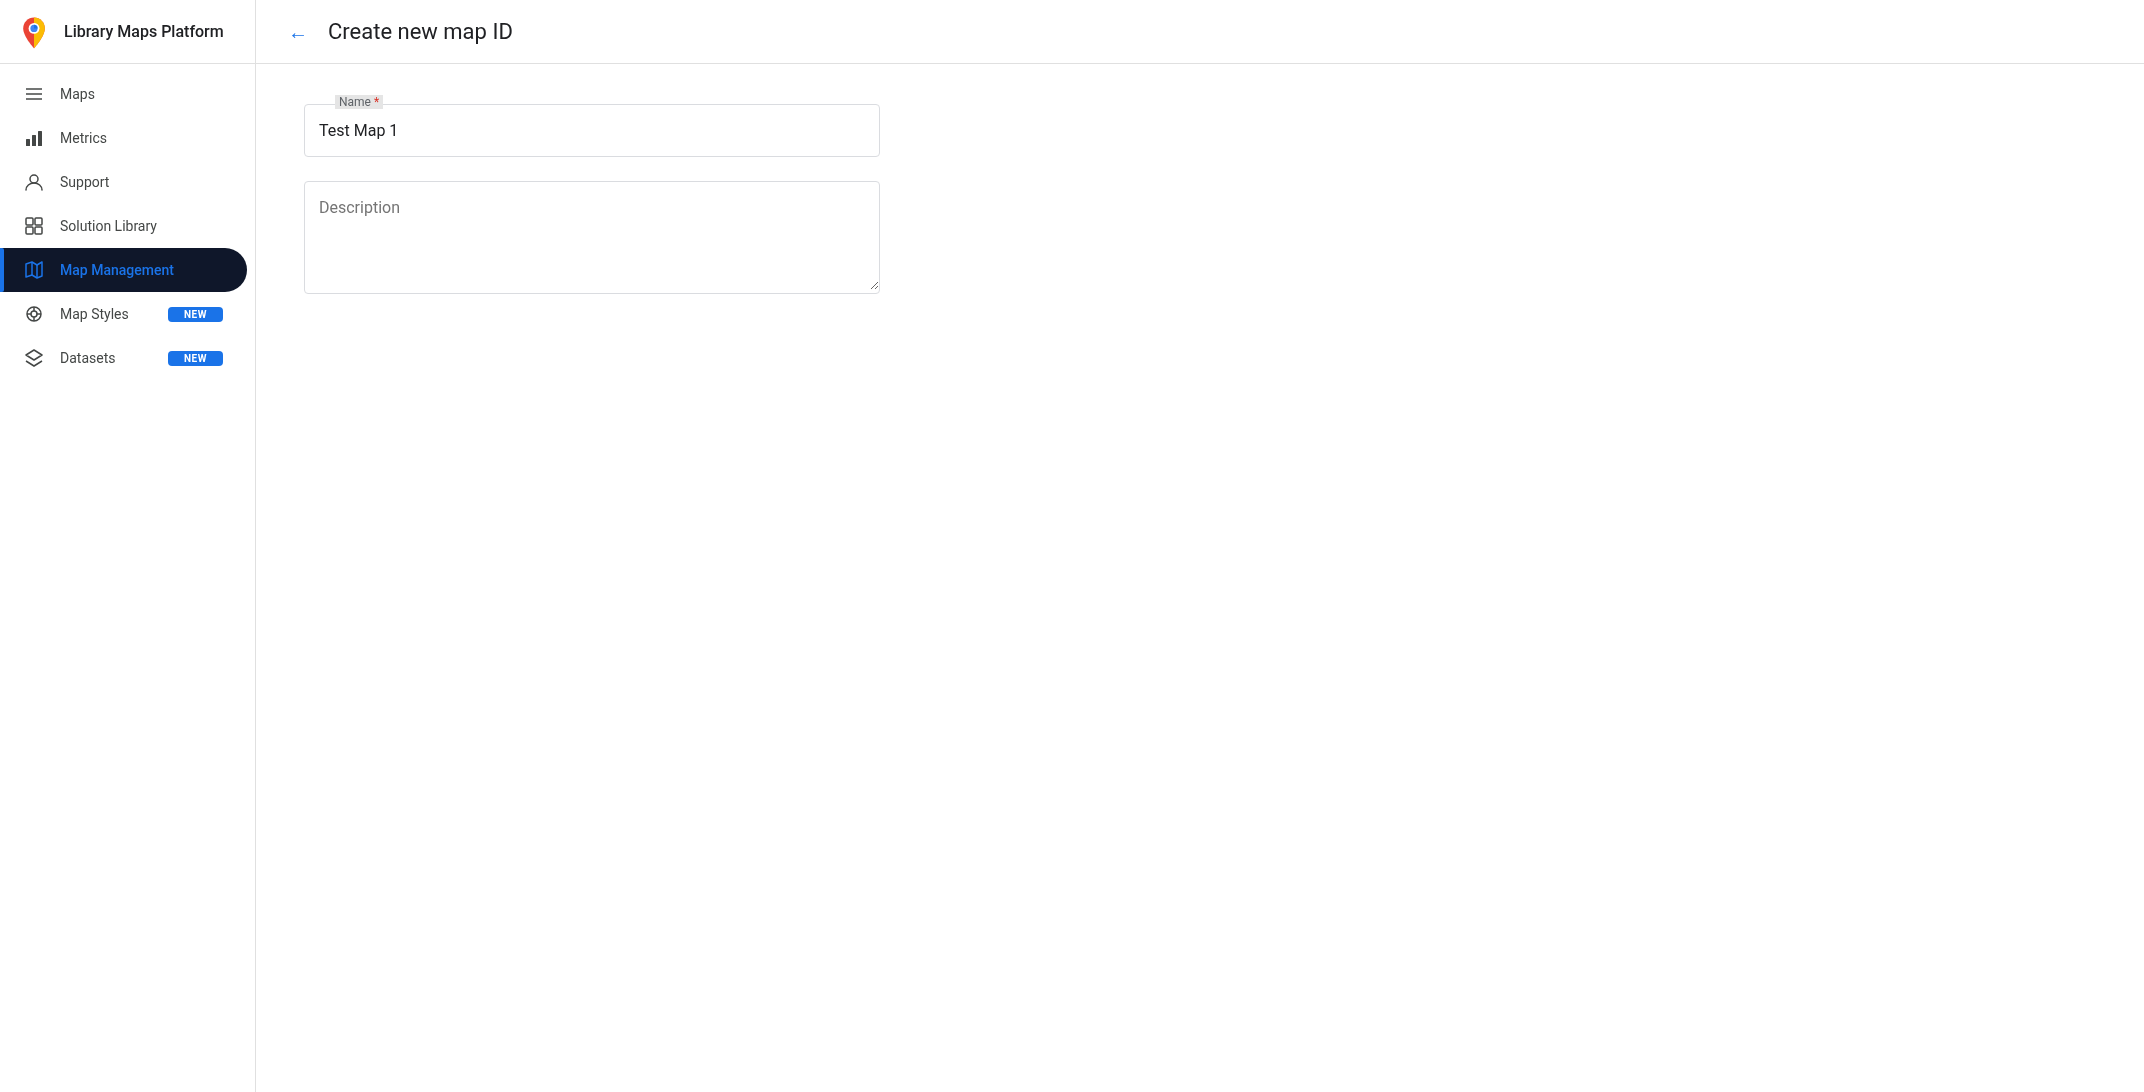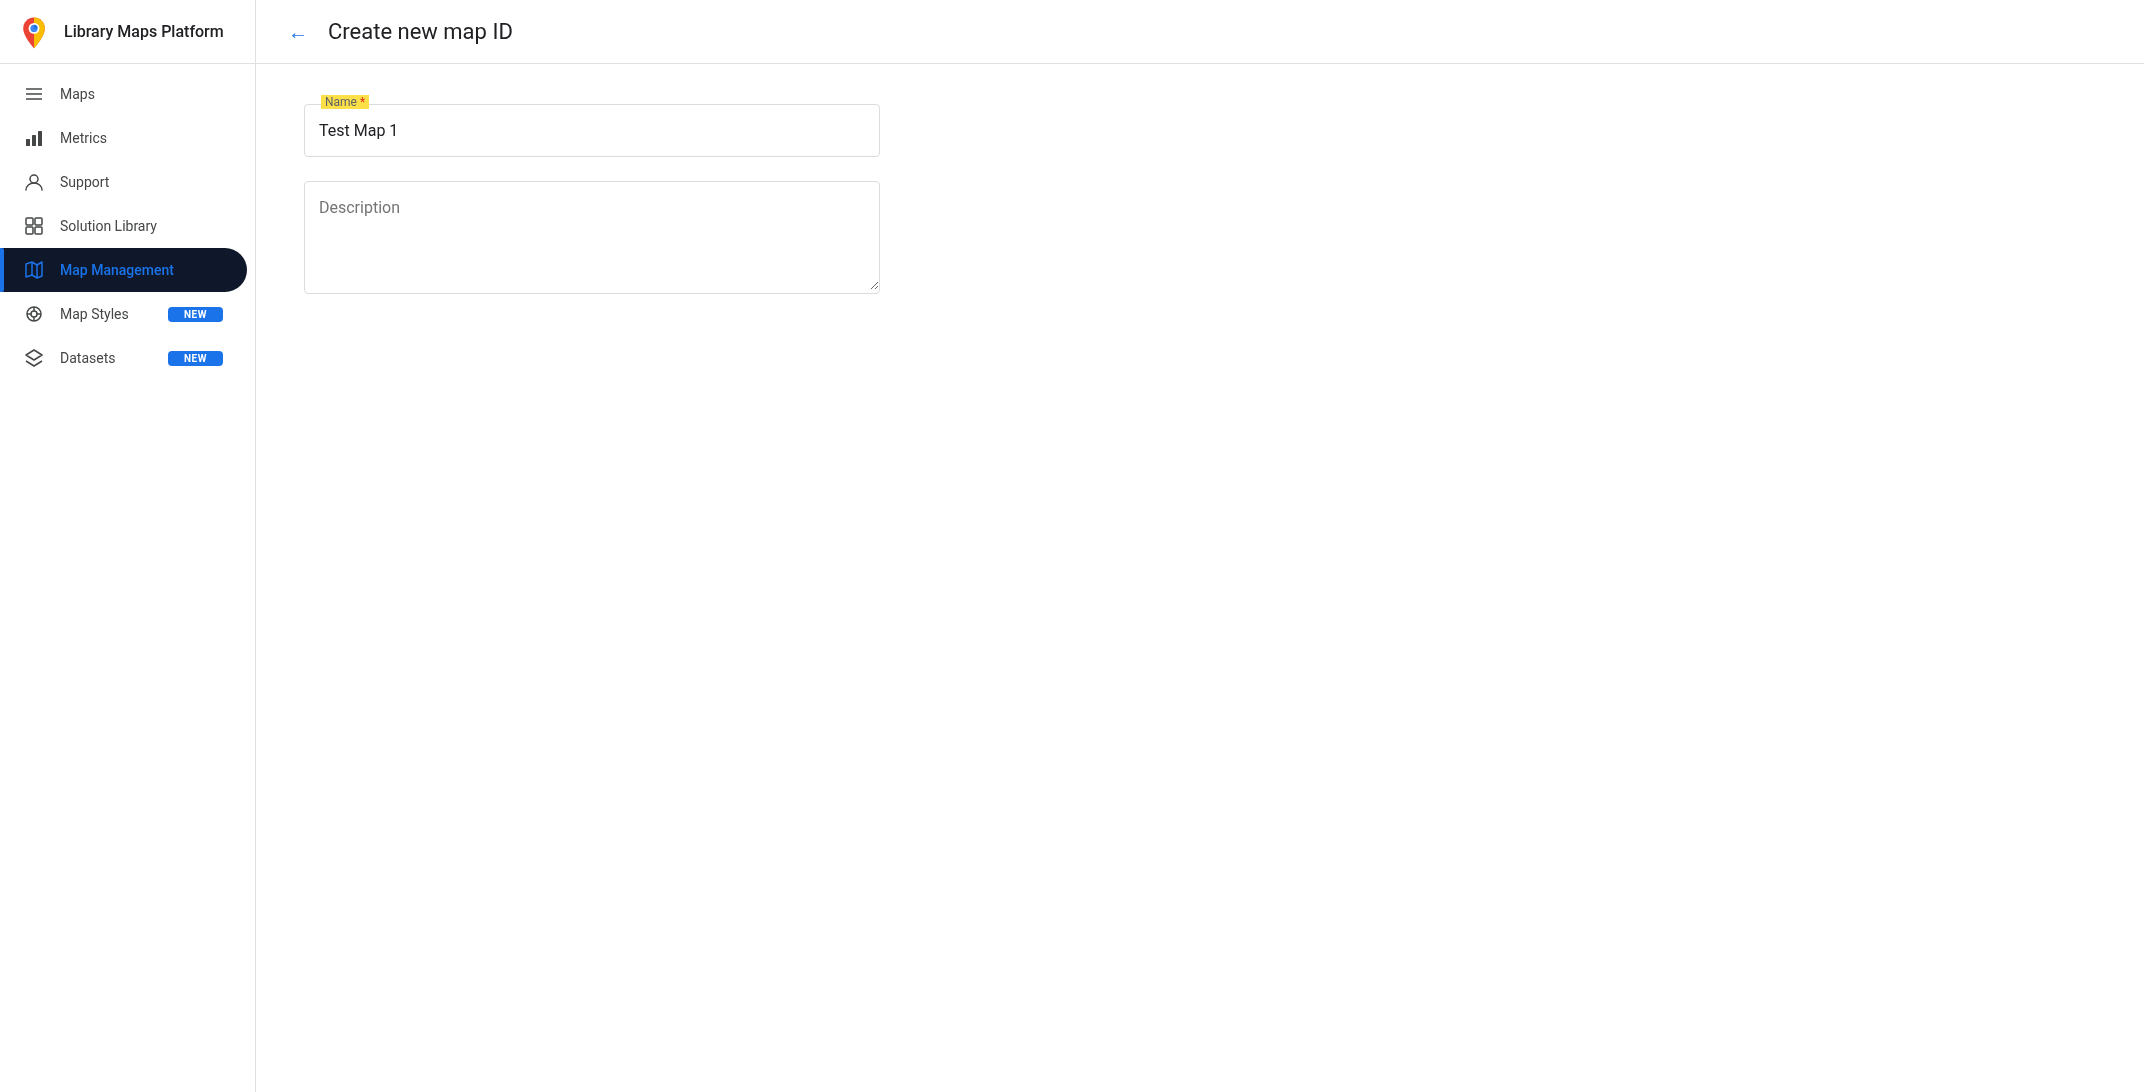--- a/index.html
+++ b/index.html
@@ -136,22 +136,22 @@
     }
     .field-wrapper {
       position: relative;
       border: 1px solid #dadce0;
       border-radius: 4px;
       padding: 0;
     }
     .field-label {
       position: absolute;
       top: -10px;
-      left: 16px;
-      background: #fde047;
+      left: 30px;
+      background: #e5e5e5;
       padding: 0 4px;
       font-size: 12px;
       color: #5f6368;
       z-index: 1;
       pointer-events: none;
     }
     .field-required { color: #d93025; }
     .text-input {
       width: 100%;
       border: none;

